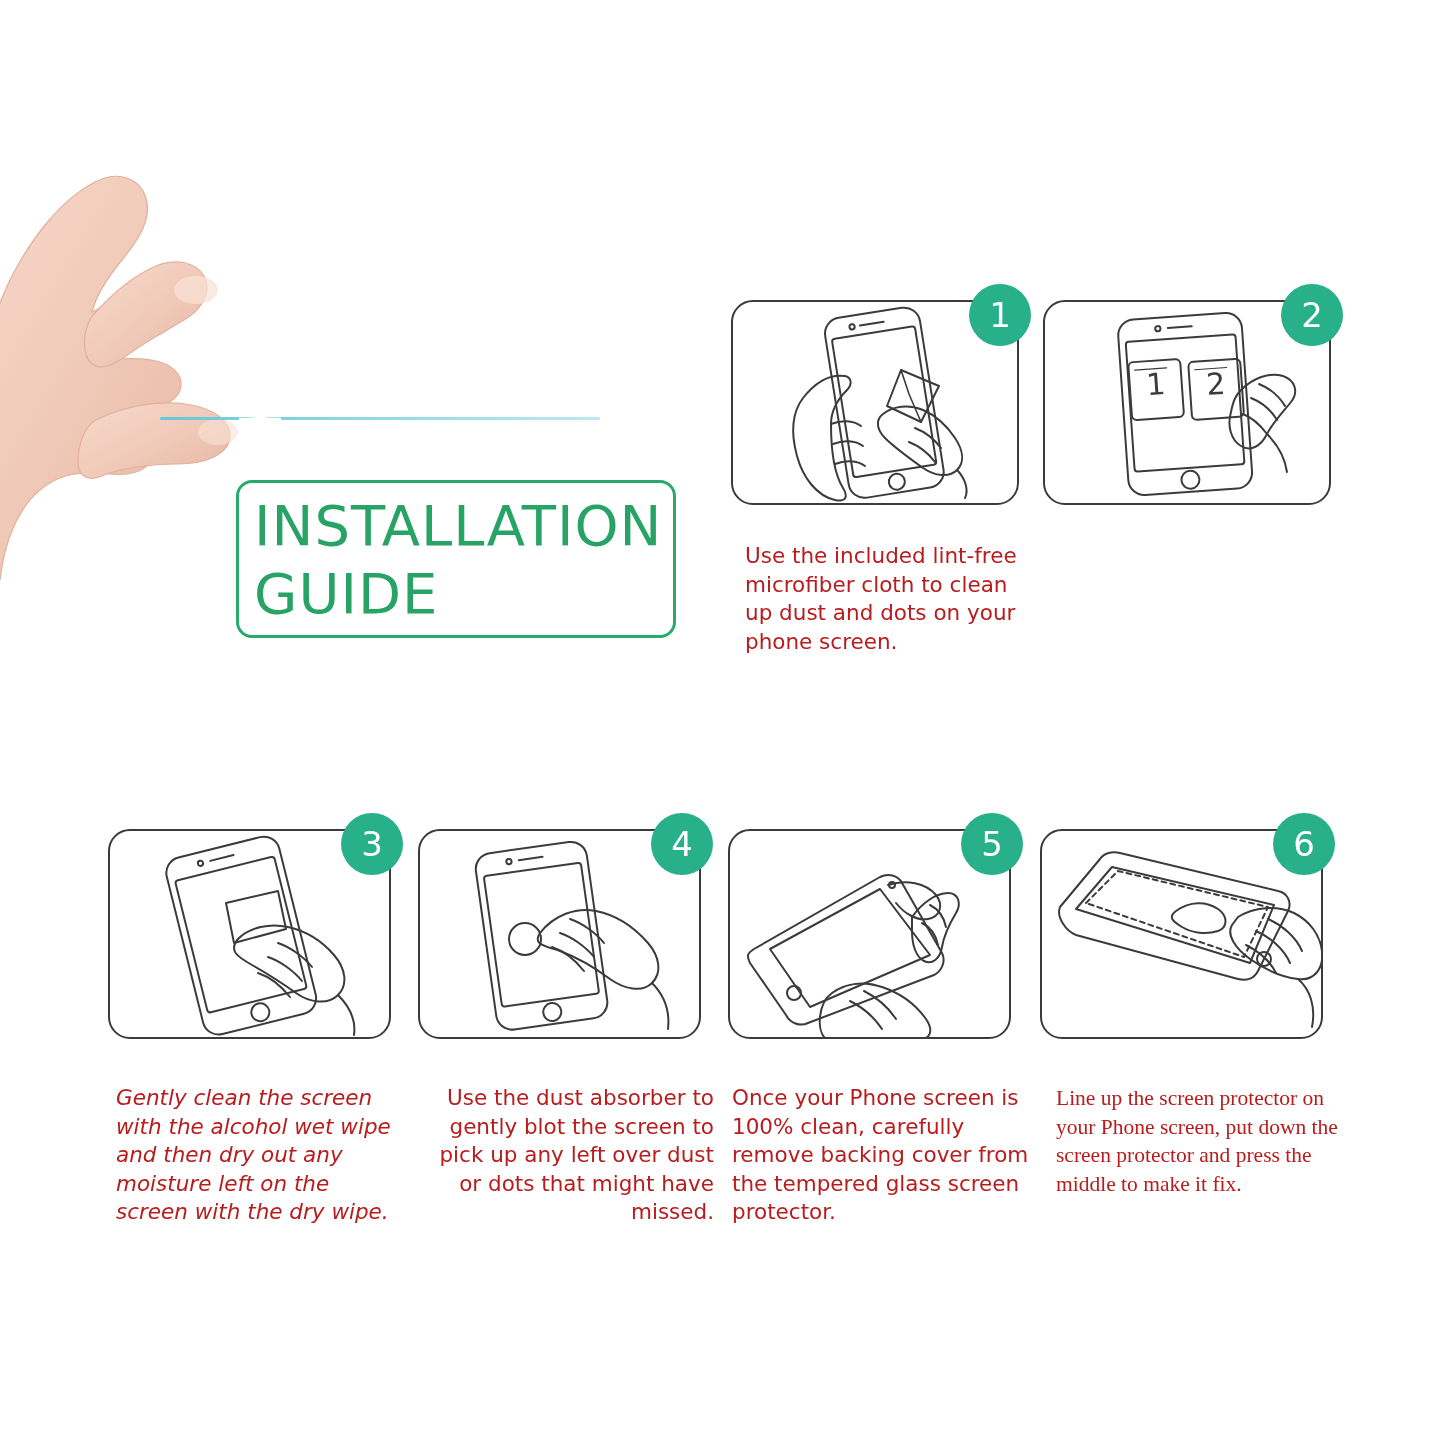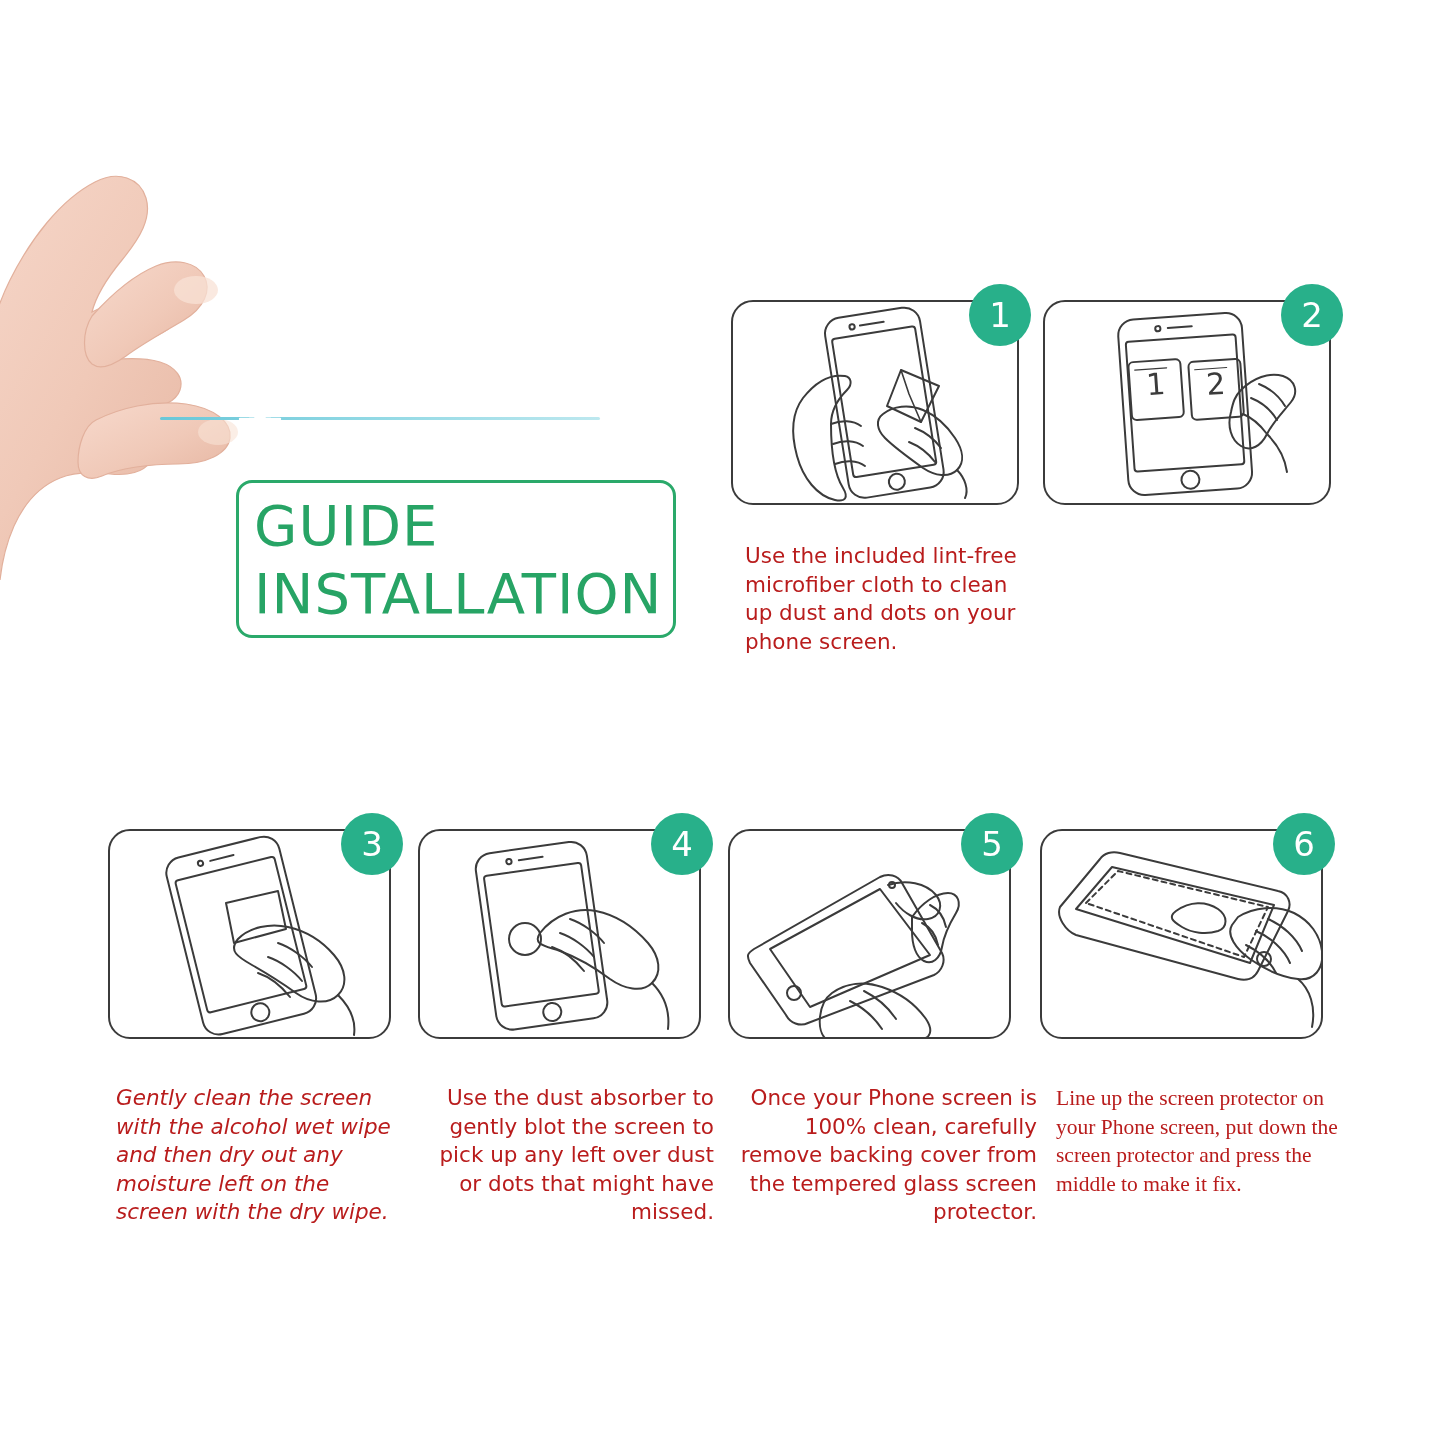--- a/index.html
+++ b/index.html
@@ -120,21 +120,21 @@
   #step-3 { left: 108px; top: 829px; }
   #step-3 .card { width: 283px; height: 210px; }
   #step-3 .caption { position: absolute; left: 8px; top: 255px; width: 288px; font-style: italic; }
 
   #step-4 { left: 418px; top: 829px; }
   #step-4 .card { width: 283px; height: 210px; }
   #step-4 .caption { position: absolute; left: 8px; top: 255px; width: 288px; text-align: right; }
 
   #step-5 { left: 728px; top: 829px; }
   #step-5 .card { width: 283px; height: 210px; }
-  #step-5 .caption { position: absolute; left: 4px; top: 255px; width: 305px; text-align: right; }
+  #step-5 .caption { position: absolute; left: 4px; top: 255px; width: 305px; }
 
   #step-6 { left: 1040px; top: 829px; }
   #step-6 .card { width: 283px; height: 210px; }
   #step-6 .caption { position: absolute; left: 16px; top: 255px; width: 300px; font-family: Liberation Serif, serif; }
 
   svg { display: block; }
 </style>
 </head>
 <body>
 
@@ -171,22 +171,22 @@
       <line x1="8" y1="8" x2="36" y2="36"></line>
       <line x1="36" y1="8" x2="8" y2="36"></line>
     </g>
     <circle cx="22" cy="22" r="6" fill="#ffffff"></circle>
     <circle cx="22" cy="22" r="11" fill="#ffffff" opacity="0.35"></circle>
   </svg>
 </div>
 
 <div class="title-box"></div>
 <div class="title-text">
+  <div>INSTALLATION</div>
   <div>GUIDE</div>
-  <div>INSTALLATION</div>
 </div>
 
 <div class="step" id="step-1">
   <div class="card">
     <div class="badge">1</div>
     <div class="card-inner">
       <svg width="288" height="205" viewBox="0 0 288 205">
         <g fill="none" stroke="#3b3b3b" stroke-width="2" stroke-linejoin="round" stroke-linecap="round">
 
           <g transform="rotate(-9 150 105)">

